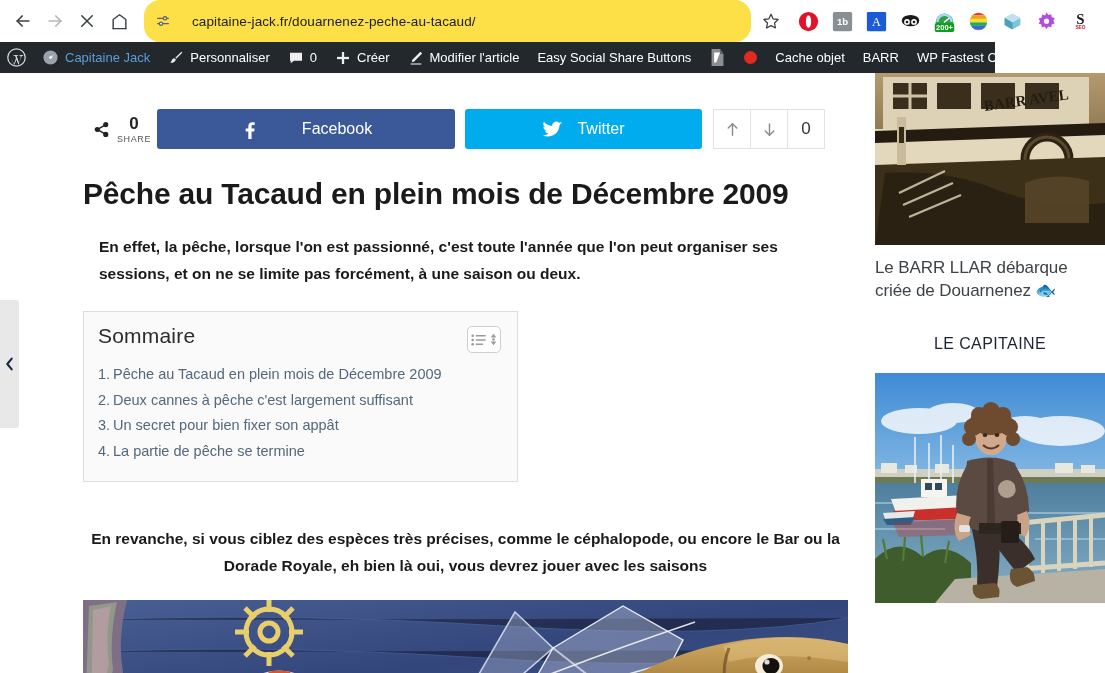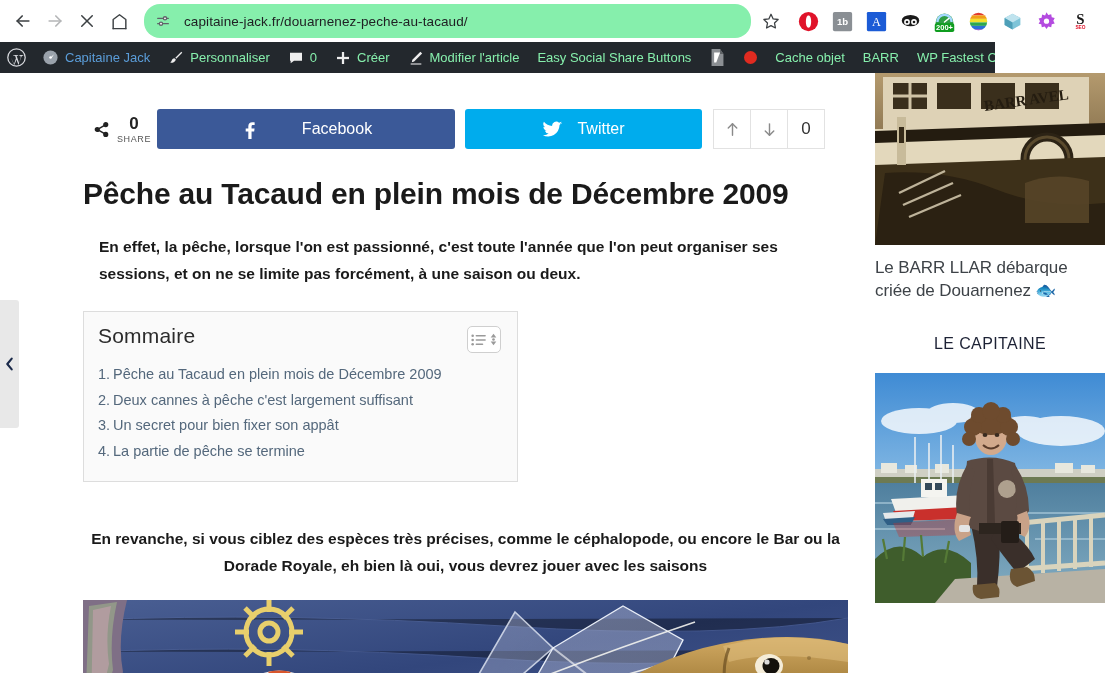--- a/index.html
+++ b/index.html
@@ -23,27 +23,28 @@
     display: flex; align-items: center; justify-content: center;
     border-radius: 50%;
     flex: 0 0 auto;
     margin-right: 2px;
   }
   .nav-btn svg { display: block; }
   .nav-btn.disabled svg { opacity: .38; }
 
   .omnibox {
     flex: 1 1 auto;
-    height: 34px;
+    height: 42px;
     margin-left: 8px; margin-right: 6px;
-    background: #86efac;
+    background: #fde047;
     border-radius: 16px;
     display: flex; align-items: center;
     padding: 0 12px 0 8px;
     min-width: 0;
+    gap: 8px;
   }
   .site-info {
     width: 22px; height: 22px;
     border-radius: 50%;
     display: flex; align-items: center; justify-content: center;
     flex: 0 0 auto;
   }
   .omnibox-url {
     margin-left: 10px;
     font-size: 13.5px;
@@ -74,21 +75,21 @@
     display: flex; align-items: center;
     color: #eeeeee;
     font-size: 13px;
     overflow: hidden;
     white-space: nowrap;
   }
   .wp-item {
     display: flex; align-items: center;
     height: 31px;
     padding: 0 9px;
-    color: #86efac;
+    color: #ffffff;
     gap: 6px;
   }
   .wp-item.site-name { color: #5b9dd9; padding-left: 7px; }
   .wp-logo { padding: 0 9px 0 7px; }
   .wp-dot {
     width: 13px; height: 13px;
     border-radius: 50%;
     background: #e02b20;
     display: inline-block;
   }

